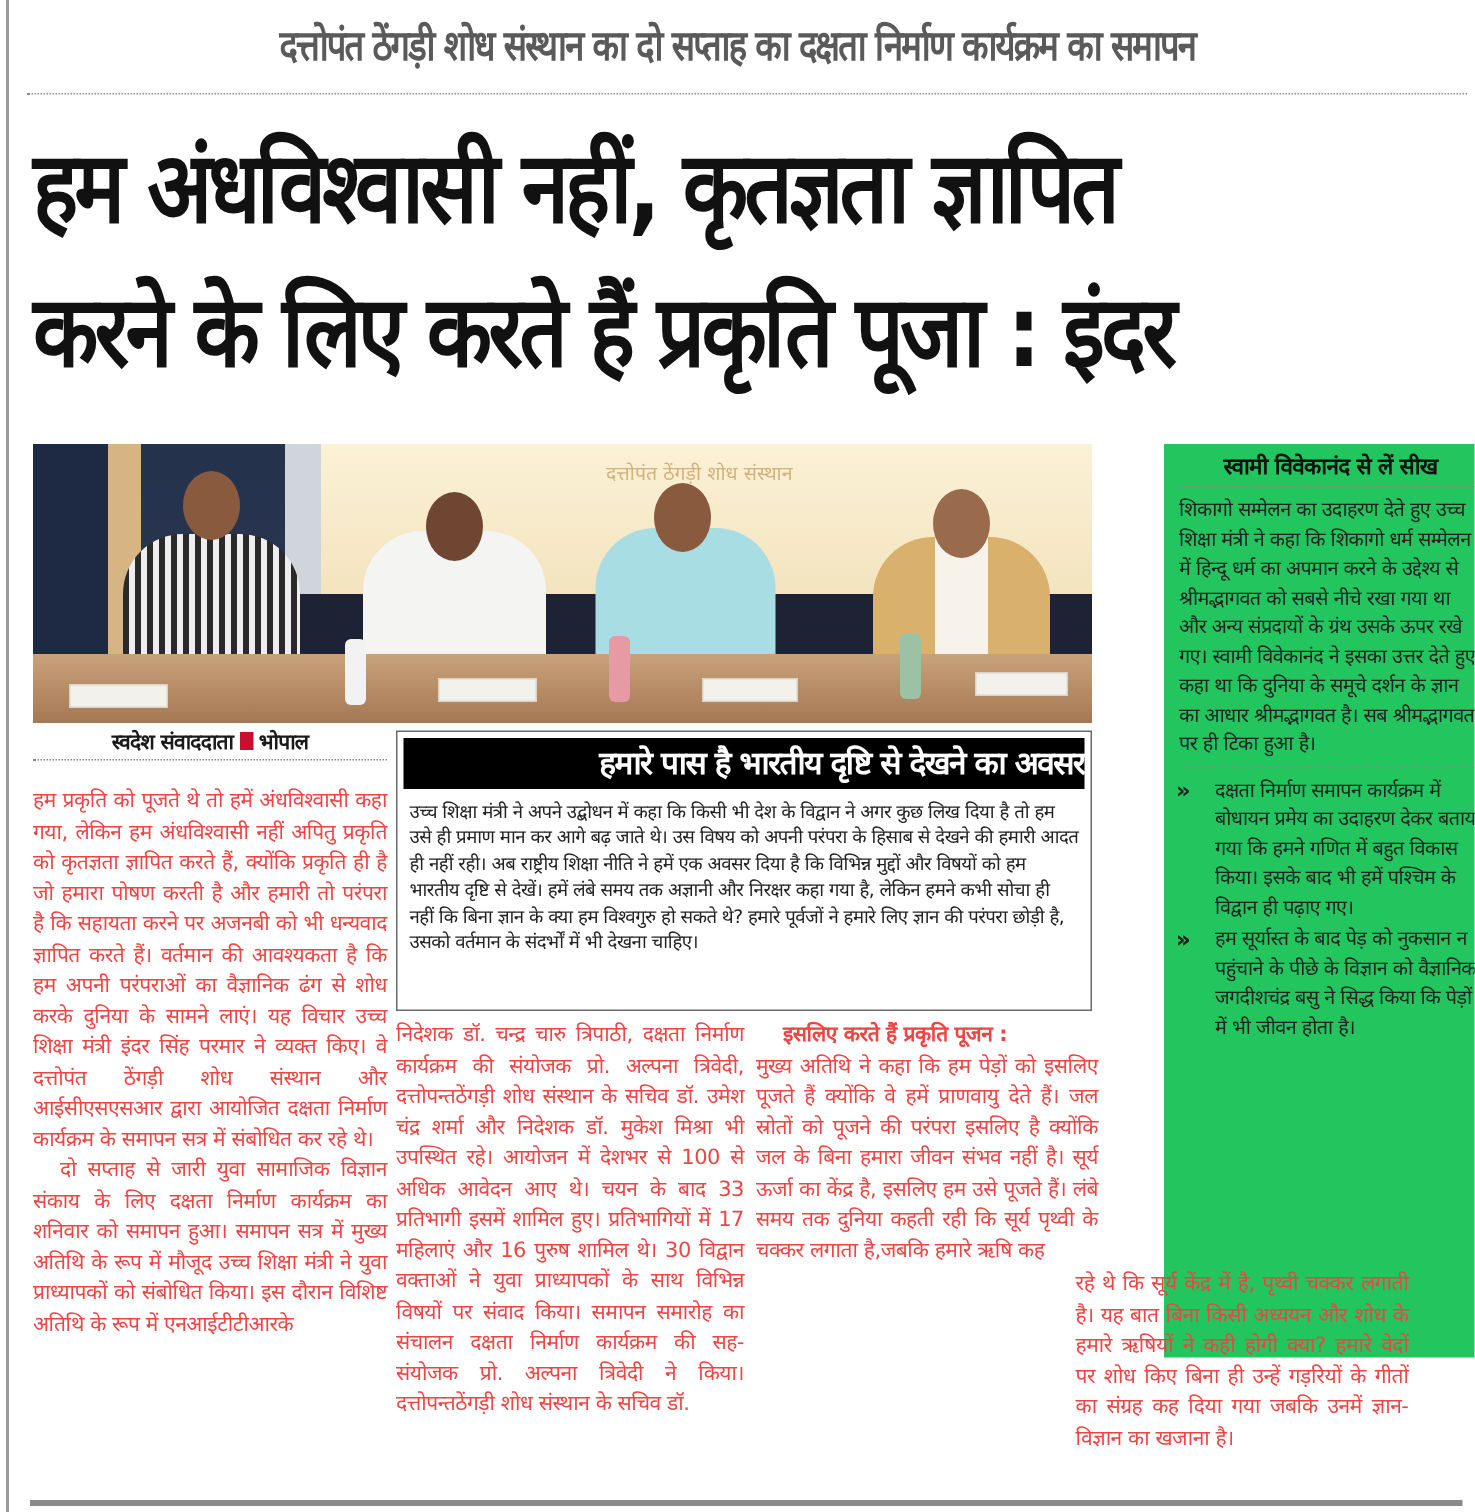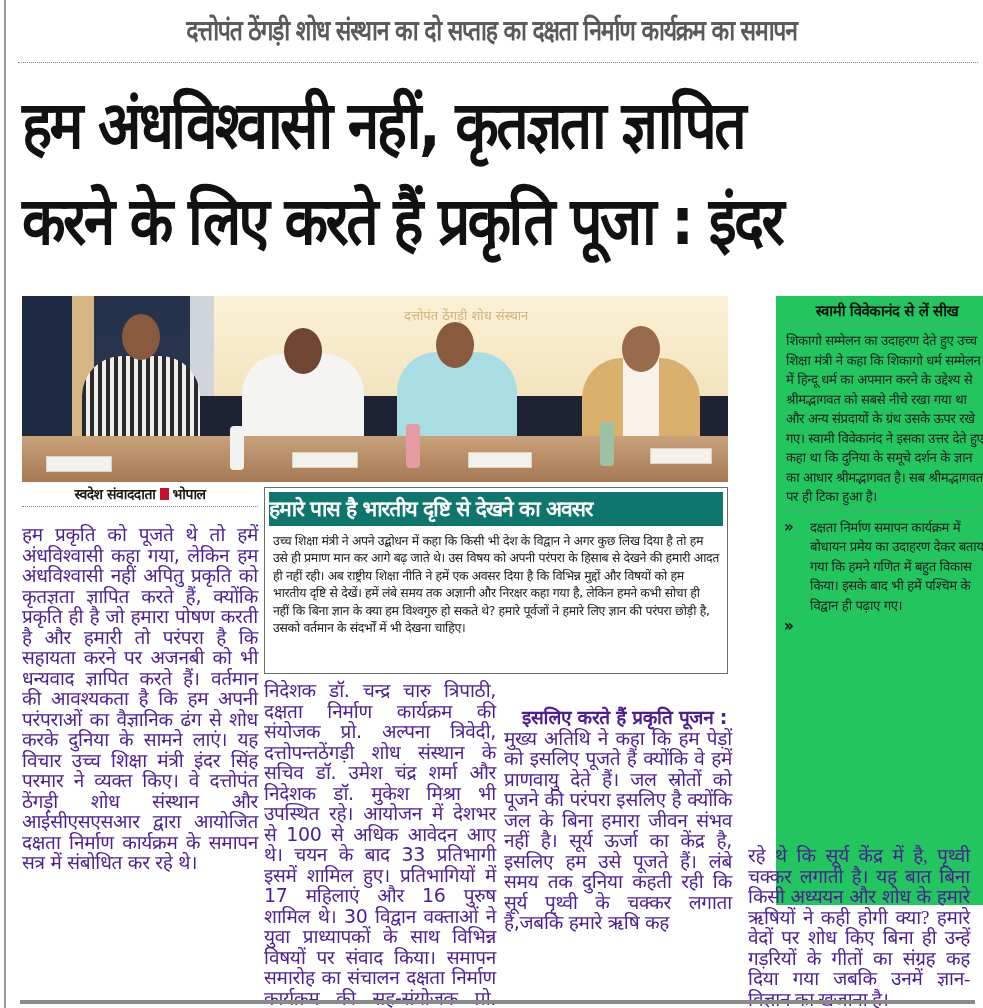--- a/index.html
+++ b/index.html
@@ -53,33 +53,33 @@
   .side-list li .bullet { position:absolute; left:0; top:0; font-weight:bold; font-size:15px; }
 
   .byline { position:absolute; left:22px; top:484px; width:236px; text-align:center; font-weight:bold; font-size:14px; letter-spacing:-0.5px; }
   .byline .sq { display:inline-block; width:9px; height:12px; background:#c8102e; margin:0 4px; vertical-align:-1px; }
   .byline-rule { position:absolute; left:22px; top:506px; width:236px; border-top:1px dotted #888; }
 
   .quote-box {
     position:absolute; left:264px; top:487px; width:462px; height:185px; border:1px solid #6b6b6b; background:#fff;
   }
   .quote-head {
-    margin:4px 4px 0 4px; height:34px; background:#0f766e; color:#fff; text-align:left;
+    margin:4px 4px 0 4px; height:34px; background:#000000; color:#fff; text-align:right;
     font-weight:bold; font-size:21px; line-height:34px; letter-spacing:-1px;
   }
   .quote-body { padding:6px 8px 0 8px; font-size:12.4px; line-height:17.4px; letter-spacing:-0.35px; color:#222; }
 
-  .col { position:absolute; font-size:19px; line-height:20.5px; letter-spacing:-0.3px; color:#4c1d95; text-align:justify; }
+  .col { position:absolute; font-size:14px; line-height:20.5px; letter-spacing:-0.3px; color:#ef4444; text-align:justify; }
   .col p { margin:0; }
   .col .indent { text-indent:18px; }
-  .col .subhead { font-weight:bold; text-indent:18px;margin-top:27px; }
+  .col .subhead { font-weight:bold; text-indent:18px; }
   .col1 { left:22px; top:524px; width:236px; }
   .col2 { left:264px; top:680px; width:232px; }
   .col3 { left:504px; top:680px; width:228px; }
-  .col4 { left:748px; top:846px; width:222px;font-family:Liberation Serif, serif; }
+  .col4 { left:717px; top:846px; width:222px; }
 
   .bottom-rule { position:absolute; left:20px; top:1000px; width:955px; height:4px; background:#8a8a8a; }
 </style>
 </head>
 <body>
 
 <div class="left-rule"></div>
 
 <div class="kicker">दत्तोपंत ठेंगड़ी शोध संस्थान का दो सप्ताह का दक्षता निर्माण कार्यक्रम का समापन</div>
 <div class="kicker-rule"></div>
@@ -117,36 +117,37 @@
 </div>
 
 <div class="sidebar">
   <div class="side-title">स्वामी विवेकानंद से लें सीख</div>
   <div class="side-rule"></div>
   <div class="side-body">शिकागो सम्मेलन का उदाहरण देते हुए उच्च शिक्षा मंत्री ने कहा कि शिकागो धर्म सम्मेलन में हिन्दू धर्म का अपमान करने के उद्देश्य से श्रीमद्भागवत को सबसे नीचे रखा गया था और अन्य संप्रदायों के ग्रंथ उसके ऊपर रखे गए। स्वामी विवेकानंद ने इसका उत्तर देते हुए कहा था कि दुनिया के समूचे दर्शन के ज्ञान का आधार श्रीमद्भागवत है। सब श्रीमद्भागवत पर ही टिका हुआ है।</div>
   <div class="side-rule"></div>
   <ul class="side-list">
     <li><span class="bullet">»</span><span>दक्षता निर्माण समापन कार्यक्रम में बोधायन प्रमेय का उदाहरण देकर बताया गया कि हमने गणित में बहुत विकास किया। इसके बाद भी हमें पश्चिम के विद्वान ही पढ़ाए गए।</span></li>
     <li><span class="bullet">»</span></li>
-    <li><span class="bullet">»</span></li>
+    <li><span class="bullet">»</span><span>हम सूर्यास्त के बाद पेड़ को नुकसान न पहुंचाने के पीछे के विज्ञान को वैज्ञानिक जगदीशचंद्र बसु ने सिद्ध किया कि पेड़ों में भी जीवन होता है।</span></li>
   </ul>
 </div>
 
 <div class="byline">
   <span>स्वदेश संवाददाता</span><span class="sq"></span><span>भोपाल</span>
 </div>
 <div class="byline-rule"></div>
 
 <div class="quote-box">
   <div class="quote-head">हमारे पास है भारतीय दृष्टि से देखने का अवसर</div>
   <div class="quote-body">उच्च शिक्षा मंत्री ने अपने उद्बोधन में कहा कि किसी भी देश के विद्वान ने अगर कुछ लिख दिया है तो हम उसे ही प्रमाण मान कर आगे बढ़ जाते थे। उस विषय को अपनी परंपरा के हिसाब से देखने की हमारी आदत ही नहीं रही। अब राष्ट्रीय शिक्षा नीति ने हमें एक अवसर दिया है कि विभिन्न मुद्दों और विषयों को हम भारतीय दृष्टि से देखें। हमें लंबे समय तक अज्ञानी और निरक्षर कहा गया है, लेकिन हमने कभी सोचा ही नहीं कि बिना ज्ञान के क्या हम विश्वगुरु हो सकते थे? हमारे पूर्वजों ने हमारे लिए ज्ञान की परंपरा छोड़ी है, उसको वर्तमान के संदर्भों में भी देखना चाहिए।</div>
 </div>
 
 <div class="col col1">
   <p>हम प्रकृति को पूजते थे तो हमें अंधविश्वासी कहा गया, लेकिन हम अंधविश्वासी नहीं अपितु प्रकृति को कृतज्ञता ज्ञापित करते हैं, क्योंकि प्रकृति ही है जो हमारा पोषण करती है और हमारी तो परंपरा है कि सहायता करने पर अजनबी को भी धन्यवाद ज्ञापित करते हैं। वर्तमान की आवश्यकता है कि हम अपनी परंपराओं का वैज्ञानिक ढंग से शोध करके दुनिया के सामने लाएं। यह विचार उच्च शिक्षा मंत्री इंदर सिंह परमार ने व्यक्त किए। वे दत्तोपंत ठेंगड़ी शोध संस्थान और आईसीएसएसआर द्वारा आयोजित दक्षता निर्माण कार्यक्रम के समापन सत्र में संबोधित कर रहे थे।</p>
+  <p class="indent">दो सप्ताह से जारी युवा सामाजिक विज्ञान संकाय के लिए दक्षता निर्माण कार्यक्रम का शनिवार को समापन हुआ। समापन सत्र में मुख्य अतिथि के रूप में मौजूद उच्च शिक्षा मंत्री ने युवा प्राध्यापकों को संबोधित किया। इस दौरान विशिष्ट अतिथि के रूप में एनआईटीटीआरके</p>
 </div>
 
 <div class="col col2">
   <p>निदेशक डॉ. चन्द्र चारु त्रिपाठी, दक्षता निर्माण कार्यक्रम की संयोजक प्रो. अल्पना त्रिवेदी, दत्तोपन्तठेंगड़ी शोध संस्थान के सचिव डॉ. उमेश चंद्र शर्मा और निदेशक डॉ. मुकेश मिश्रा भी उपस्थित रहे। आयोजन में देशभर से 100 से अधिक आवेदन आए थे। चयन के बाद 33 प्रतिभागी इसमें शामिल हुए। प्रतिभागियों में 17 महिलाएं और 16 पुरुष शामिल थे। 30 विद्वान वक्ताओं ने युवा प्राध्यापकों के साथ विभिन्न विषयों पर संवाद किया। समापन समारोह का संचालन दक्षता निर्माण कार्यक्रम की सह-संयोजक प्रो. अल्पना त्रिवेदी ने किया। दत्तोपन्तठेंगड़ी शोध संस्थान के सचिव डॉ.</p>
 </div>
 
 <div class="col col3">
   <p class="subhead">इसलिए करते हैं प्रकृति पूजन :</p>
   <p>मुख्य अतिथि ने कहा कि हम पेड़ों को इसलिए पूजते हैं क्योंकि वे हमें प्राणवायु देते हैं। जल स्रोतों को पूजने की परंपरा इसलिए है क्योंकि जल के बिना हमारा जीवन संभव नहीं है। सूर्य ऊर्जा का केंद्र है, इसलिए हम उसे पूजते हैं। लंबे समय तक दुनिया कहती रही कि सूर्य पृथ्वी के चक्कर लगाता है,जबकि हमारे ऋषि कह</p>
 </div>

